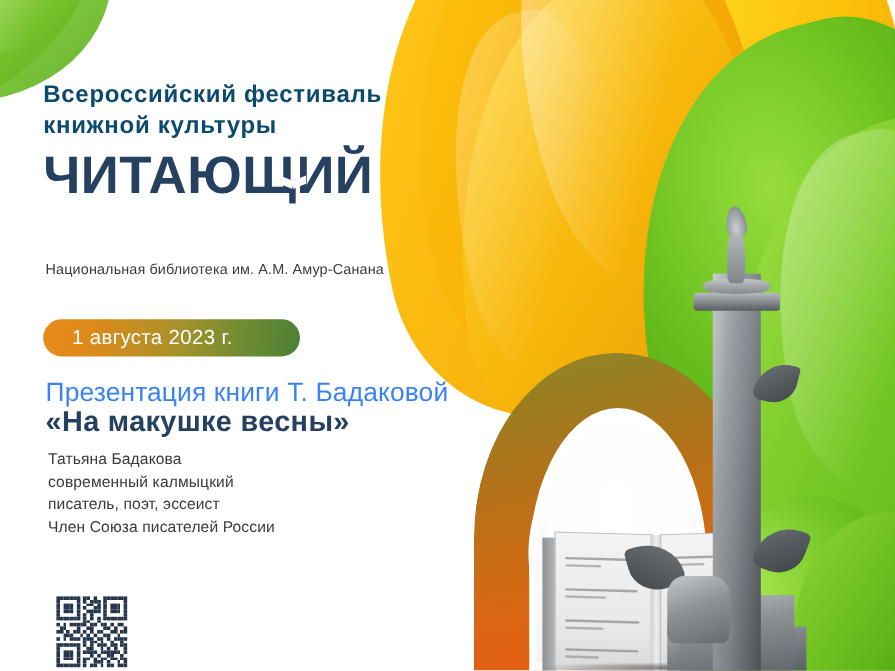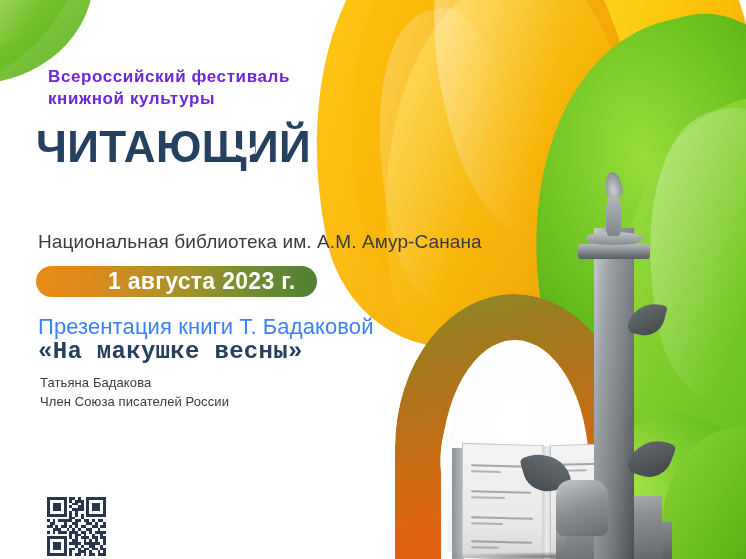--- a/index.html
+++ b/index.html
@@ -216,67 +216,66 @@
   .bl.s{height:2px;opacity:.6;}
   .book-shadow{
     position:absolute;left:448px;top:552px;width:220px;height:9px;
     background:radial-gradient(ellipse at 50% 50%, rgba(40,40,40,.55), rgba(40,40,40,0) 72%);
   }
 
   
   .content{position:absolute;inset:0;}
 
   .kicker{
-    position:absolute;left:48px;top:66px;width:420px;
-    font-size:17px;font-weight:bold;line-height:1.32;
+    position:absolute;left:36px;top:66px;width:420px;
+    font-size:20px;font-weight:bold;line-height:1.32;
     letter-spacing:.6px;
-    color:#6d28d9;
+    color:#0c4a6e;
   }
   .kicker div{white-space:nowrap;}
 
   .headline{
     position:absolute;left:36px;top:126px;width:430px;
     font-size:44px;font-weight:bold;line-height:.96;
     letter-spacing:.4px;
     color:#26405f;
   }
   .headline .l1,.headline .l2{display:block;position:relative;}
   .book-glyph{
     position:absolute;left:196px;top:17px;width:24px;height:16px;
     pointer-events:none;
   }
 
   .venue{
-    position:absolute;left:38px;top:229px;width:470px;
-    font-size:19px;line-height:1.42;color:#3b3b3b;
+    position:absolute;left:38px;top:216px;width:470px;
+    font-size:12px;line-height:1.42;color:#3b3b3b;
     letter-spacing:.1px;
   }
 
   .date-badge{
     position:absolute;left:36px;top:266px;
     height:31px;min-width:214px;
     border-radius:16px;
     background:linear-gradient(95deg,#e98a18 0%,#d98a1c 22%,#a8922a 52%,#6f8c33 78%,#4c8034 100%);
     display:flex;align-items:center;
     padding:0 22px 0 24px;
     box-sizing:border-box;
   }
   .date-badge span{
-    color:#ffffff;font-size:23px;font-weight:700;letter-spacing:.3px;
+    color:#ffffff;font-size:17px;font-weight:400;letter-spacing:.3px;
     white-space:nowrap;
-    margin-left:48px;
   }
 
   .present-line{
     position:absolute;left:38px;top:314px;
     font-size:22px;color:#3b82f6;letter-spacing:.1px;
   }
   .book-title{
     position:absolute;left:38px;top:338px;
-    font-size:24px;font-weight:bold;color:#26405f;letter-spacing:.3px;font-family:Liberation Mono, monospace;
+    font-size:24px;font-weight:bold;color:#26405f;letter-spacing:.3px;
   }
 
   .bio{
     position:absolute;left:40px;top:374px;width:400px;
     font-size:13px;line-height:1.44;color:#3b3b3b;letter-spacing:.1px;
   }
   .bio div{white-space:nowrap;}
 
   
   .qr{
@@ -382,20 +381,22 @@
 
     <div class="date-badge">
       <span>1 августа 2023 г.</span>
     </div>
 
     <div class="present-line">Презентация книги Т. Бадаковой</div>
     <div class="book-title">«На макушке весны»</div>
 
     <div class="bio">
       <div>Татьяна Бадакова</div>
+      <div>современный калмыцкий</div>
+      <div>писатель, поэт, эссеист</div>
       <div>Член Союза писателей России</div>
     </div>
 
     <div class="qr">
       <div class="qr-grid" id="qr-grid">
           <i class="on"></i>
           <i class="on"></i>
           <i class="on"></i>
           <i class="on"></i>
           <i class="on"></i>

